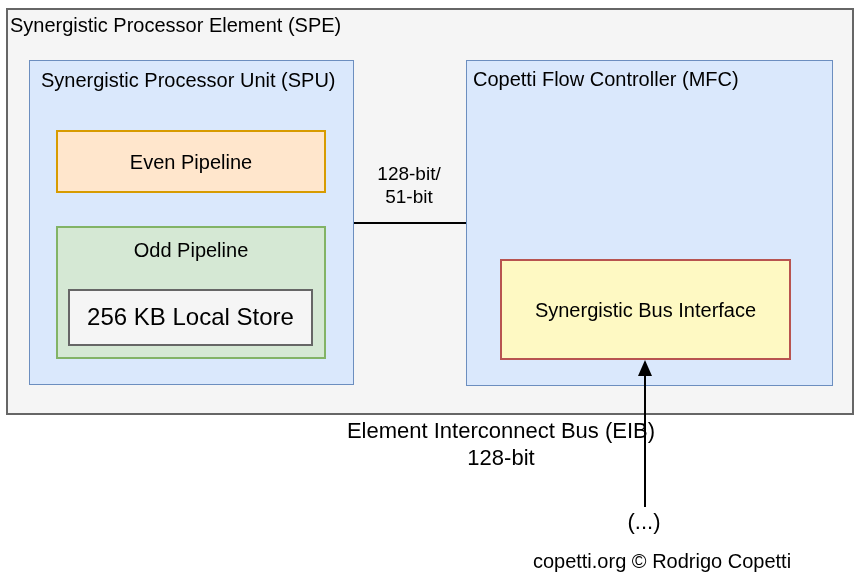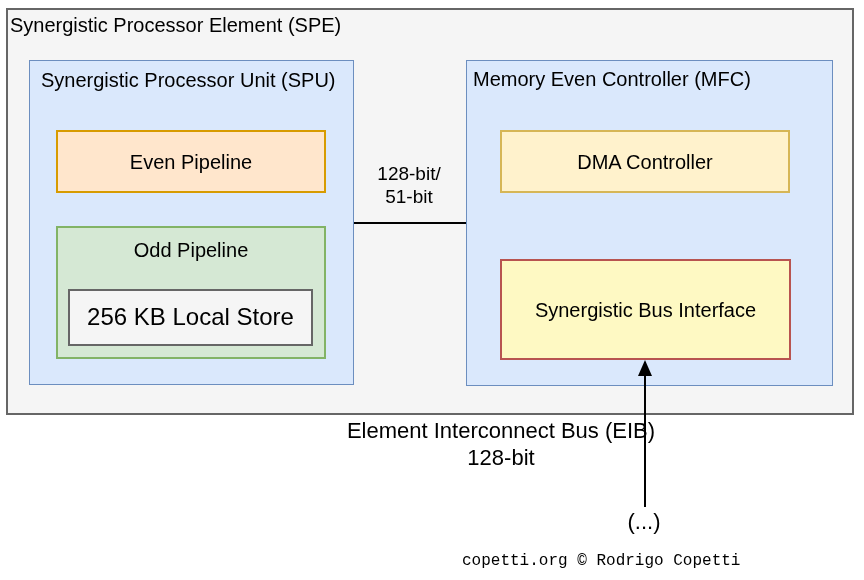--- a/index.html
+++ b/index.html
@@ -79,23 +79,23 @@
   }
   .eib-label {
     left: 300px; top: 417px; width: 316px;
     text-align: center; font-size: 22px; line-height: 27px; margin-left: 43px;
   }
   .eib-source { left: 604px; top: 508px; width: 80px; text-align: center; font-size: 22px; line-height: 27px; }
 
   
   .credit {
     left: 462px; top: 549px; width: 400px;
-    text-align: left;
-    font-family: Liberation Mono, monospace;
-    font-size: 16px; line-height: 24px;
+    text-align: center;
+    font-family: Liberation Sans, sans-serif;
+    font-size: 20px; line-height: 24px;
     white-space: nowrap;
   }
 </style>
 </head>
 <body>
 
 <div class="canvas">
 
   <div class="abs spe-box"></div>
   <div class="abs spe-title">Synergistic Processor Element (SPE)</div>
@@ -103,23 +103,22 @@
   <div class="abs spu-box"></div>
   <div class="abs spu-title">Synergistic Processor Unit (SPU)</div>
 
   <div class="abs block even-pipeline">Even Pipeline</div>
 
   <div class="abs block odd-pipeline">Odd Pipeline</div>
 
   <div class="abs block local-store">256 KB Local Store</div>
 
   <div class="abs mfc-box"></div>
-  <div class="abs mfc-title">Memory Even Controller (MFC)</div>
+  <div class="abs mfc-title">Copetti Flow Controller (MFC)</div>
 
-  <div class="abs block dma-controller">DMA Controller</div>
 
   <div class="abs block bus-interface">Synergistic Bus Interface</div>
 
   <div class="abs spu-mfc-line"></div>
   <div class="abs spu-mfc-label">
     <span>128-bit/</span><br>
     <span>51-bit</span>
   </div>
 
   <div class="abs eib-line"></div>

